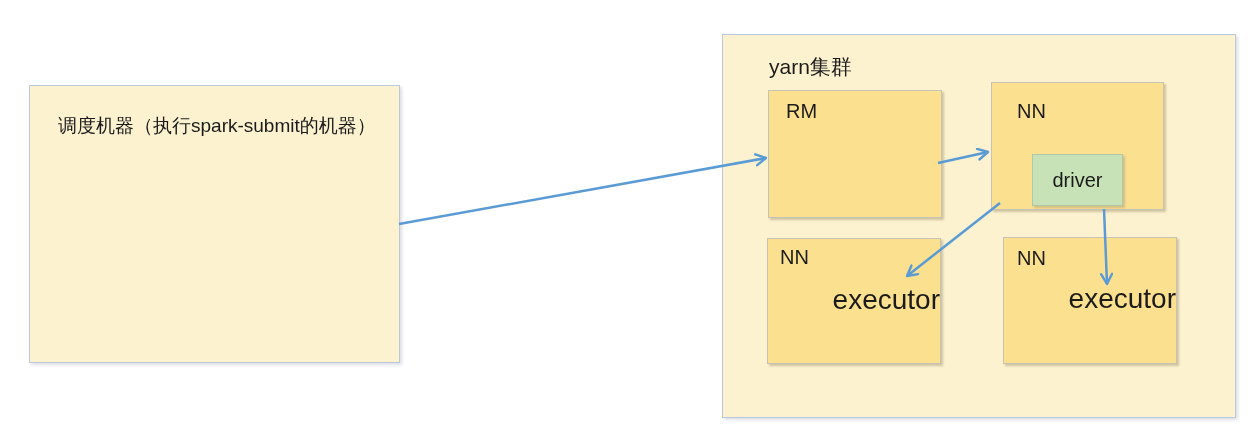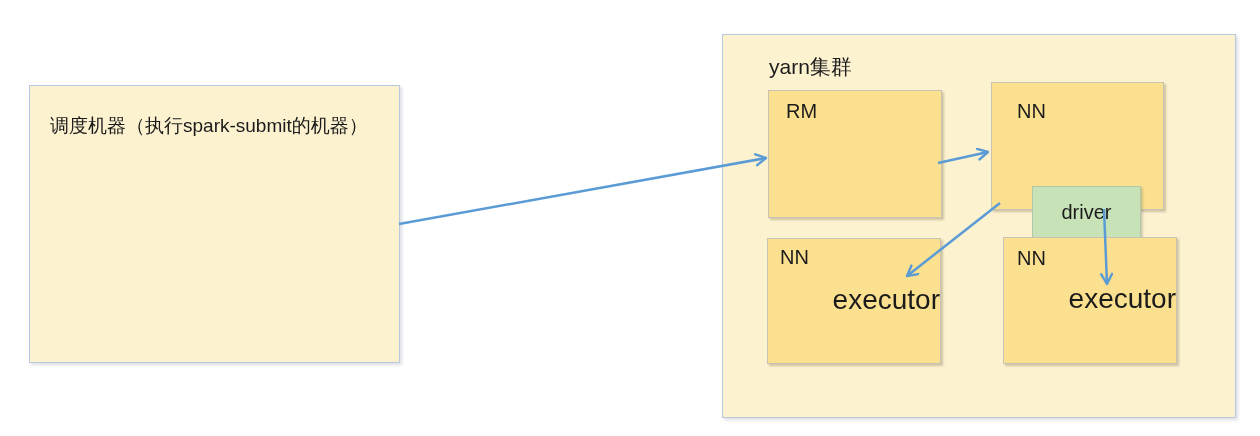--- a/index.html
+++ b/index.html
@@ -24,21 +24,21 @@
     overflow: hidden;
   }
   .outer-box {
     position: absolute;
     background: var(--outer-fill);
     border: 1px solid var(--outer-border);
     box-shadow: 2px 2px 3px rgba(130, 140, 160, 0.28);
   }
   .scheduler-box { left: 29px; top: 85px; width: 371px; height: 278px; }
   .scheduler-label {
-    position: absolute; left: 20px; top: 28px; right: 12px;
+    position: absolute; left: 28px; top: 28px; right: 12px;
     font-size: 19px; line-height: 1.25;
   }
   .yarn-box { left: 722px; top: 34px; width: 514px; height: 384px; text-decoration: underline; }
   .yarn-title {
     position: absolute; left: 46px; top: 18px;
     font-size: 21px;
   }
   .node {
     position: absolute;
     background: var(--node-fill);
@@ -52,27 +52,26 @@
   .node-host-label { position: absolute; font-size: 20px; }
   .rm-node .node-host-label { left: 17px; top: 9px; }
   .am-node .node-host-label { left: 25px; top: 17px; }
   .exec-node-1 .node-host-label { left: 12px; top: 7px; }
   .exec-node-2 .node-host-label { left: 13px; top: 9px; }
   .am-label {
     position: absolute; left: 12px; top: 50px;
     font-size: 17px;
   }
   .driver-box {
-    position: absolute; left: 40px; top: 71px; width: 109px; height: 52px;
+    position: absolute; left: 40px; top: 71px; width: 91px; height: 52px;
     background: var(--driver-fill);
     border: 1px solid var(--driver-border);
     box-shadow: 2px 2px 2px rgba(110, 120, 95, 0.3);
     display: flex; align-items: center; justify-content: center;
     font-size: 20px;
-    margin-top: 32px;
   }
   .executor-label {
     position: absolute; left: 0; right: 0; top: 45px;
     text-align: right;
     font-size: 28px;
   }
   .arrow-layer {
     position: absolute; left: 0; top: 0;
     width: 1260px; height: 436px;
     pointer-events: none;

